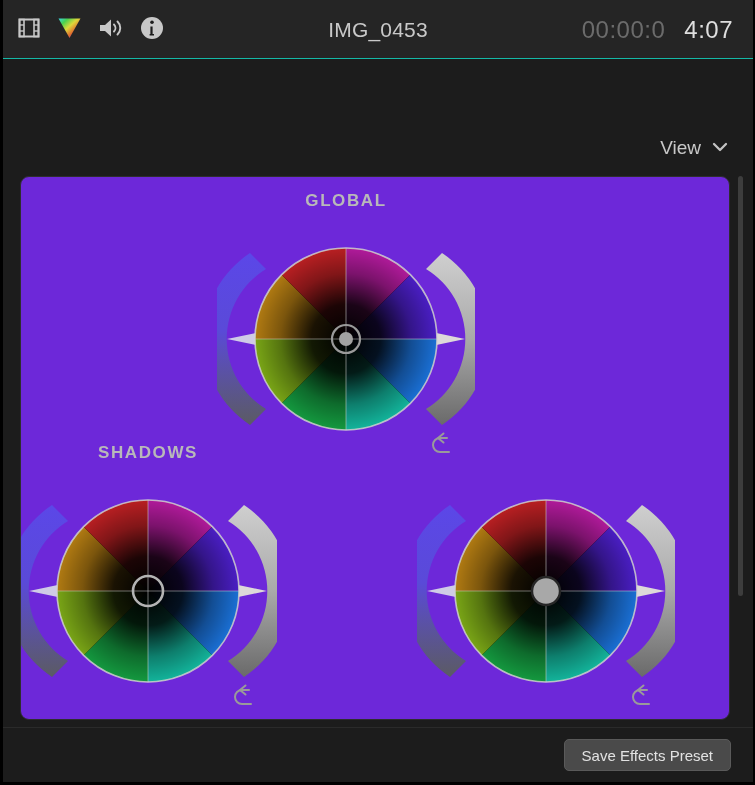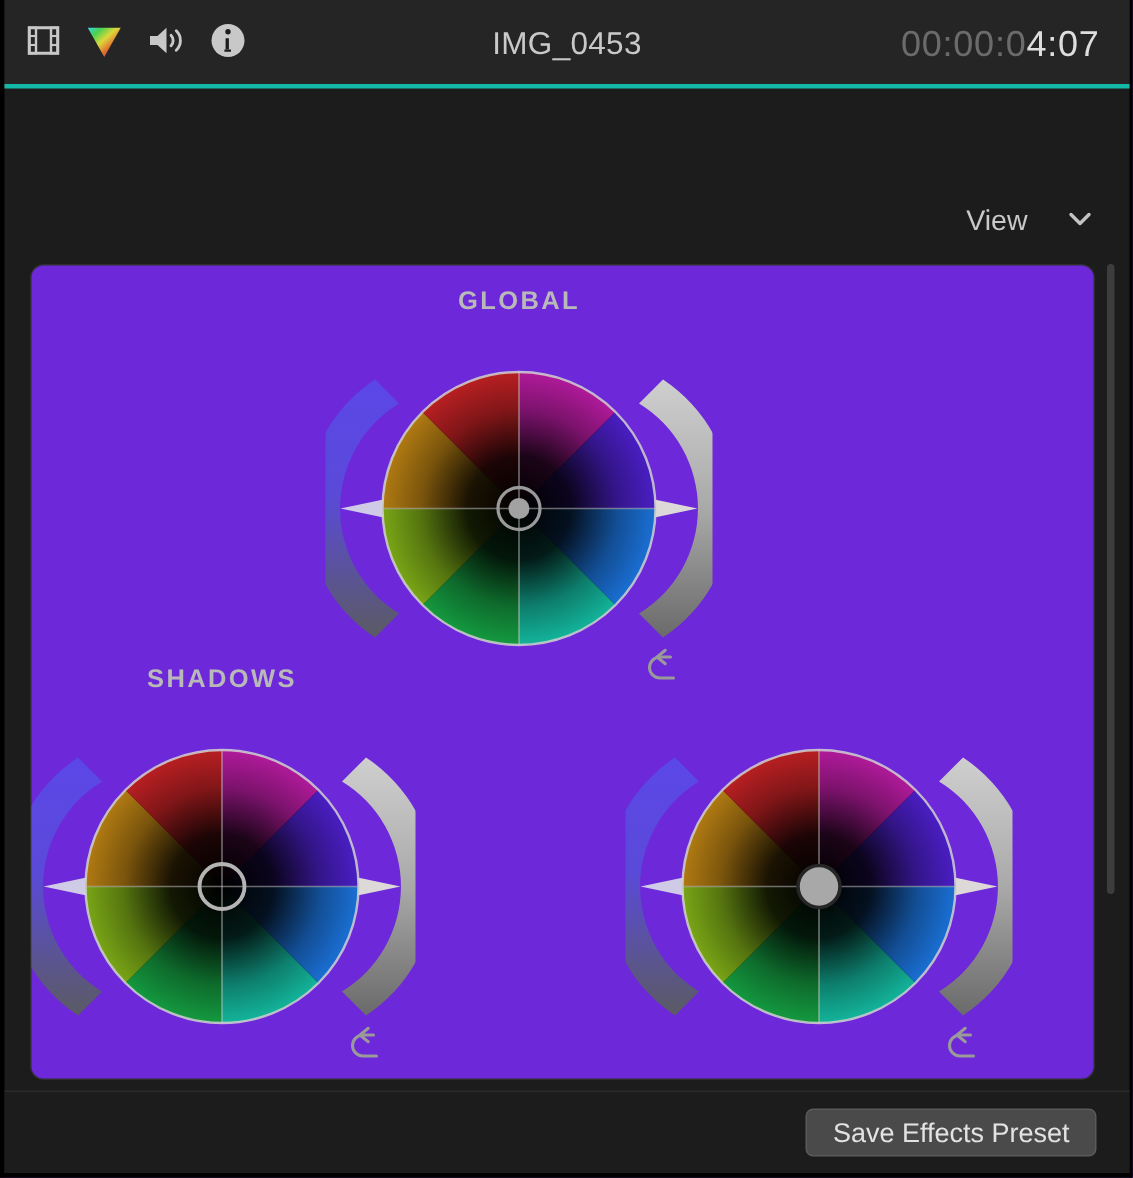--- a/index.html
+++ b/index.html
@@ -15,36 +15,36 @@
     background:#1c1c1c;
     border-left:3px solid #000;
     border-right:2px solid #000;
     border-bottom:3px solid #000;
   }
 
   
   .topbar{
     position:absolute; left:0; top:0; width:100%; height:59px;
     background:#252525;
-    border-bottom:3px solid #14b8a6;
+    border-bottom:1px solid #14b8a6;
   }
   .tb-icons{
     position:absolute; left:13px; top:0; height:59px;
     display:flex; align-items:center; gap:14px;
   }
   .icn{ display:block; }
   .tb-title{
     position:absolute; left:0; top:0; width:100%; height:59px;
     display:flex; align-items:center; justify-content:center;
     color:#c9c9c9; font-size:21px; letter-spacing:.2px;
   }
   .tb-tc{
     position:absolute; right:20px; top:0; height:59px;
     display:flex; align-items:center;
-    font-size:24px; letter-spacing:.5px;
+    font-size:24px; letter-spacing:.5px;gap:19px;
   }
   .tc-dim{ color:#6b6b6b; }
   .tc-lit{ color:#dedede; }
 
   
   .fxhead{
     position:absolute; left:14px; top:71px;
     width:722px; height:44px;
     background:#2b2b2b;
     border:2px solid #e8c23a;
@@ -71,21 +71,21 @@
   }
   .cv{ display:inline-block; vertical-align:middle; }
   .fx-chev{ margin-left:9px; }
   .fxhead .spacer{ flex:1; }
   .kf-diamond{ margin-right:17px; }
   .hdr-chev{ margin-right:17px; }
 
   
   .viewrow{
     position:absolute; right:24px; top:132px;
-    height:32px; display:flex; align-items:center; gap:26px;
+    height:32px; display:flex; align-items:center; gap:10px;
   }
   .view-lbl{ color:#c8c8c8; font-size:19px; }
 
   
   .panel{
     position:absolute; left:17px; top:176px;
     width:710px; height:544px;
     background:#6d28d9;
     border:1px solid #2e2e2e;
     border-radius:9px;
@@ -118,21 +118,21 @@
     position:absolute; left:0; bottom:0; width:100%; height:55px;
     background:#1c1c1c;
     border-top:1px solid #2a2a2a;
   }
   .savebtn{
     position:absolute; right:22px; top:11px;
     height:32px; padding:0 17px;
     background:#4a4a4a;
     border:1px solid #5a5a5a;
     border-radius:5px;
-    color:#e2e2e2; font-size:18px;
+    color:#e2e2e2; font-size:15px;
     display:flex; align-items:center;
     font-family:"Liberation Sans", sans-serif;
   }
 </style>
 </head>
 <body>
 
 <div id="root">
 
   <div class="topbar">

